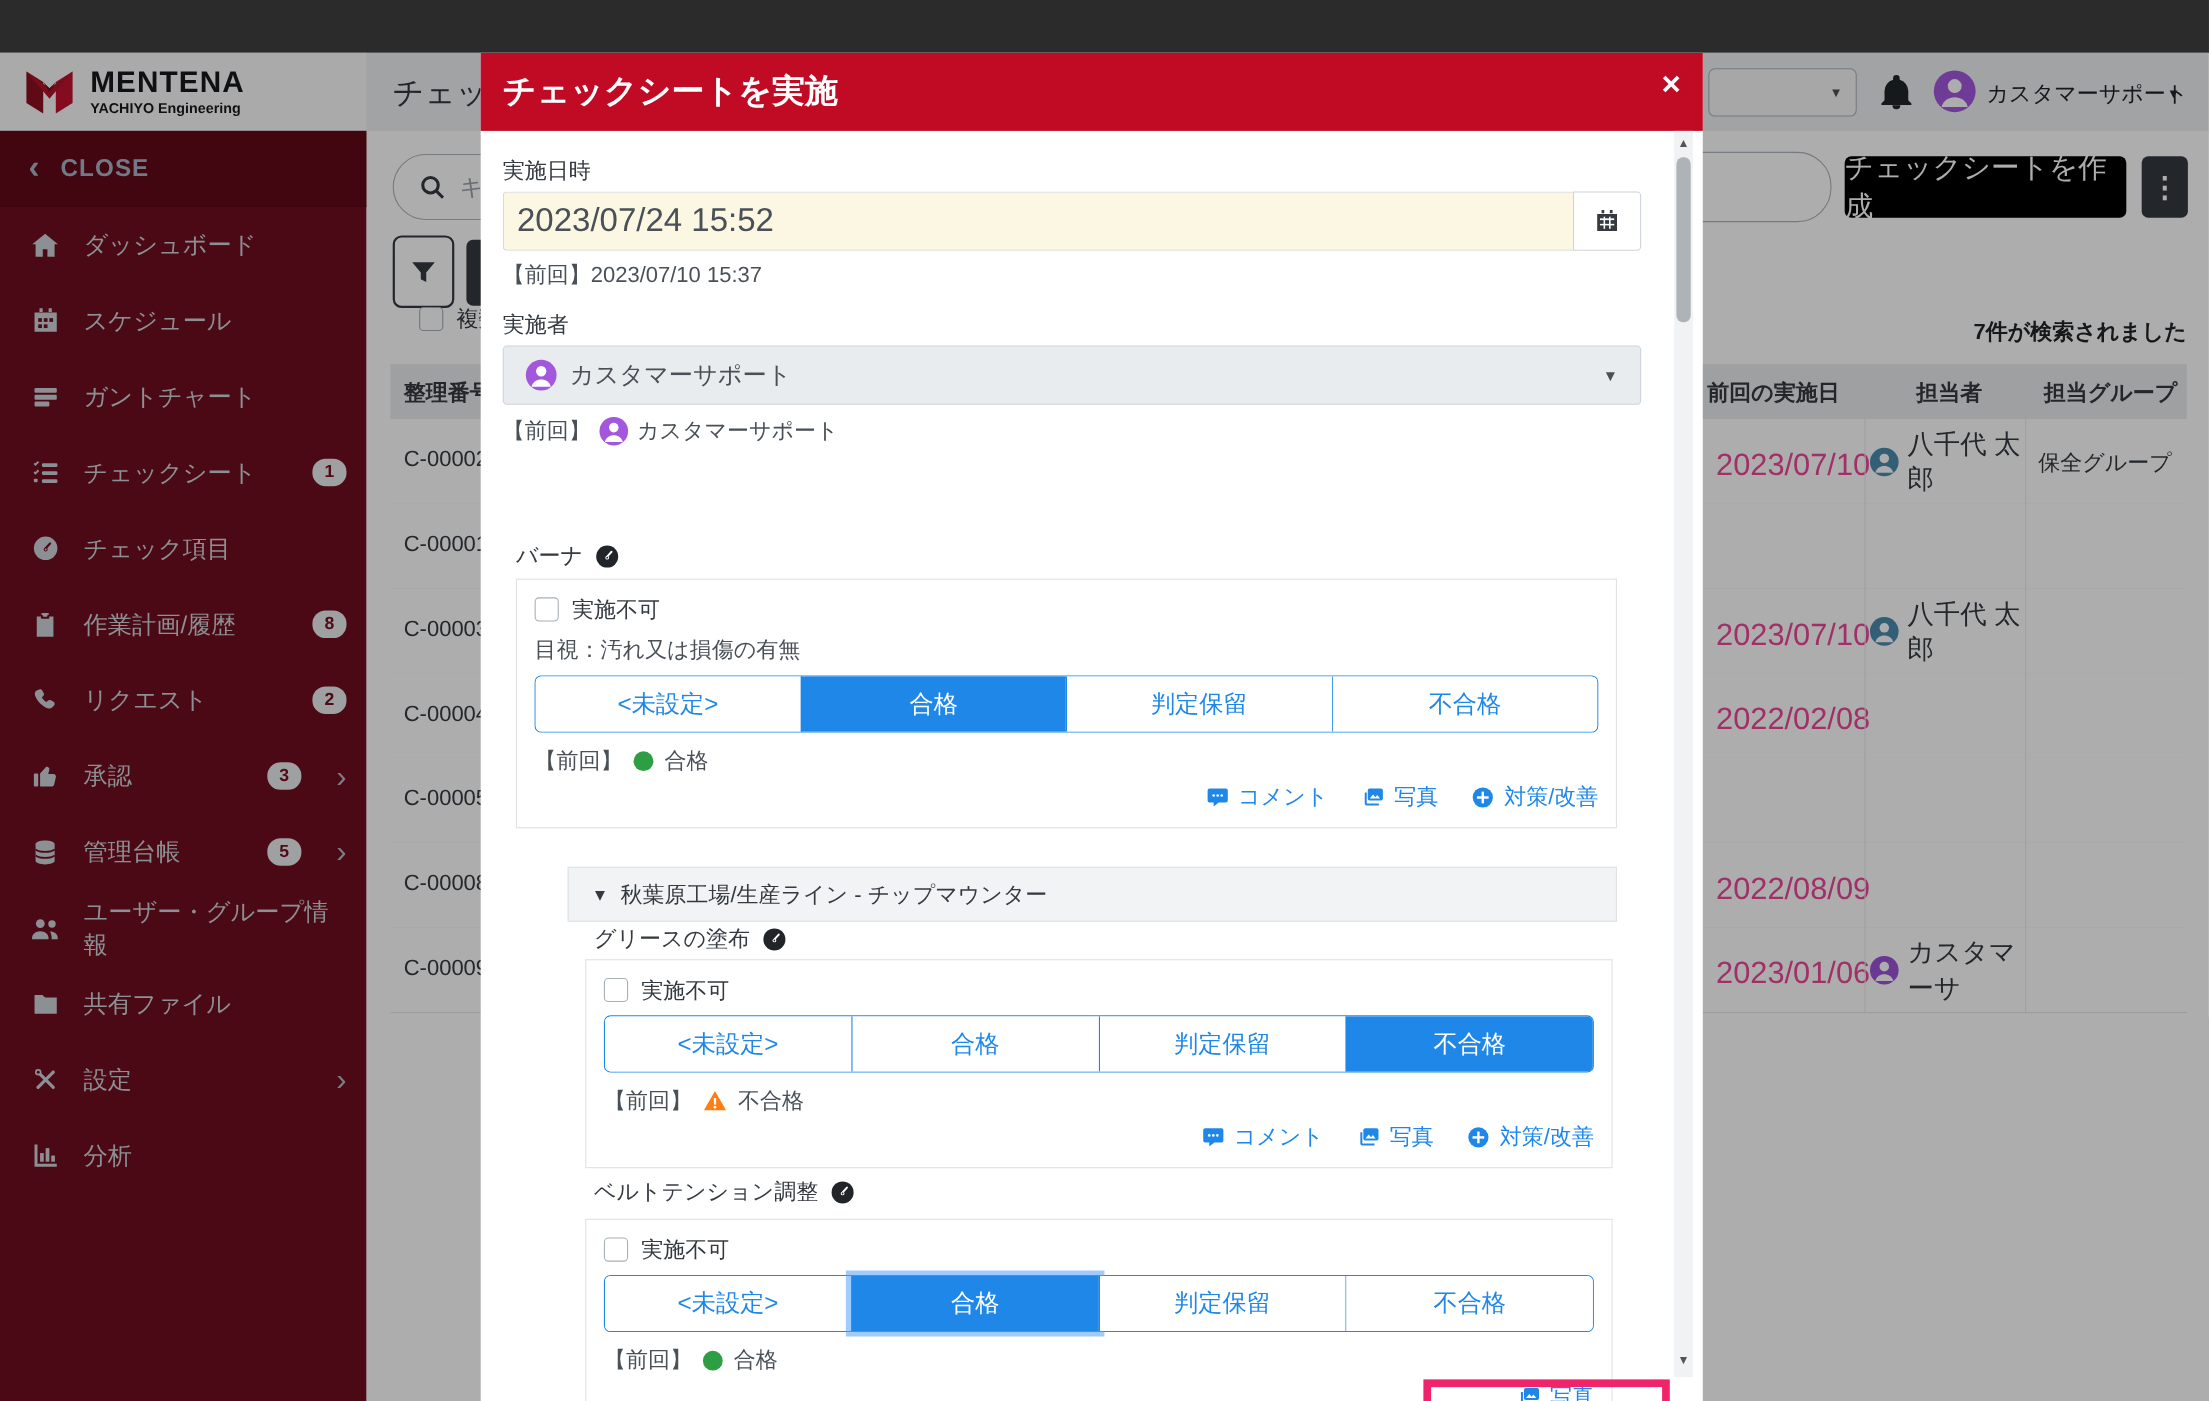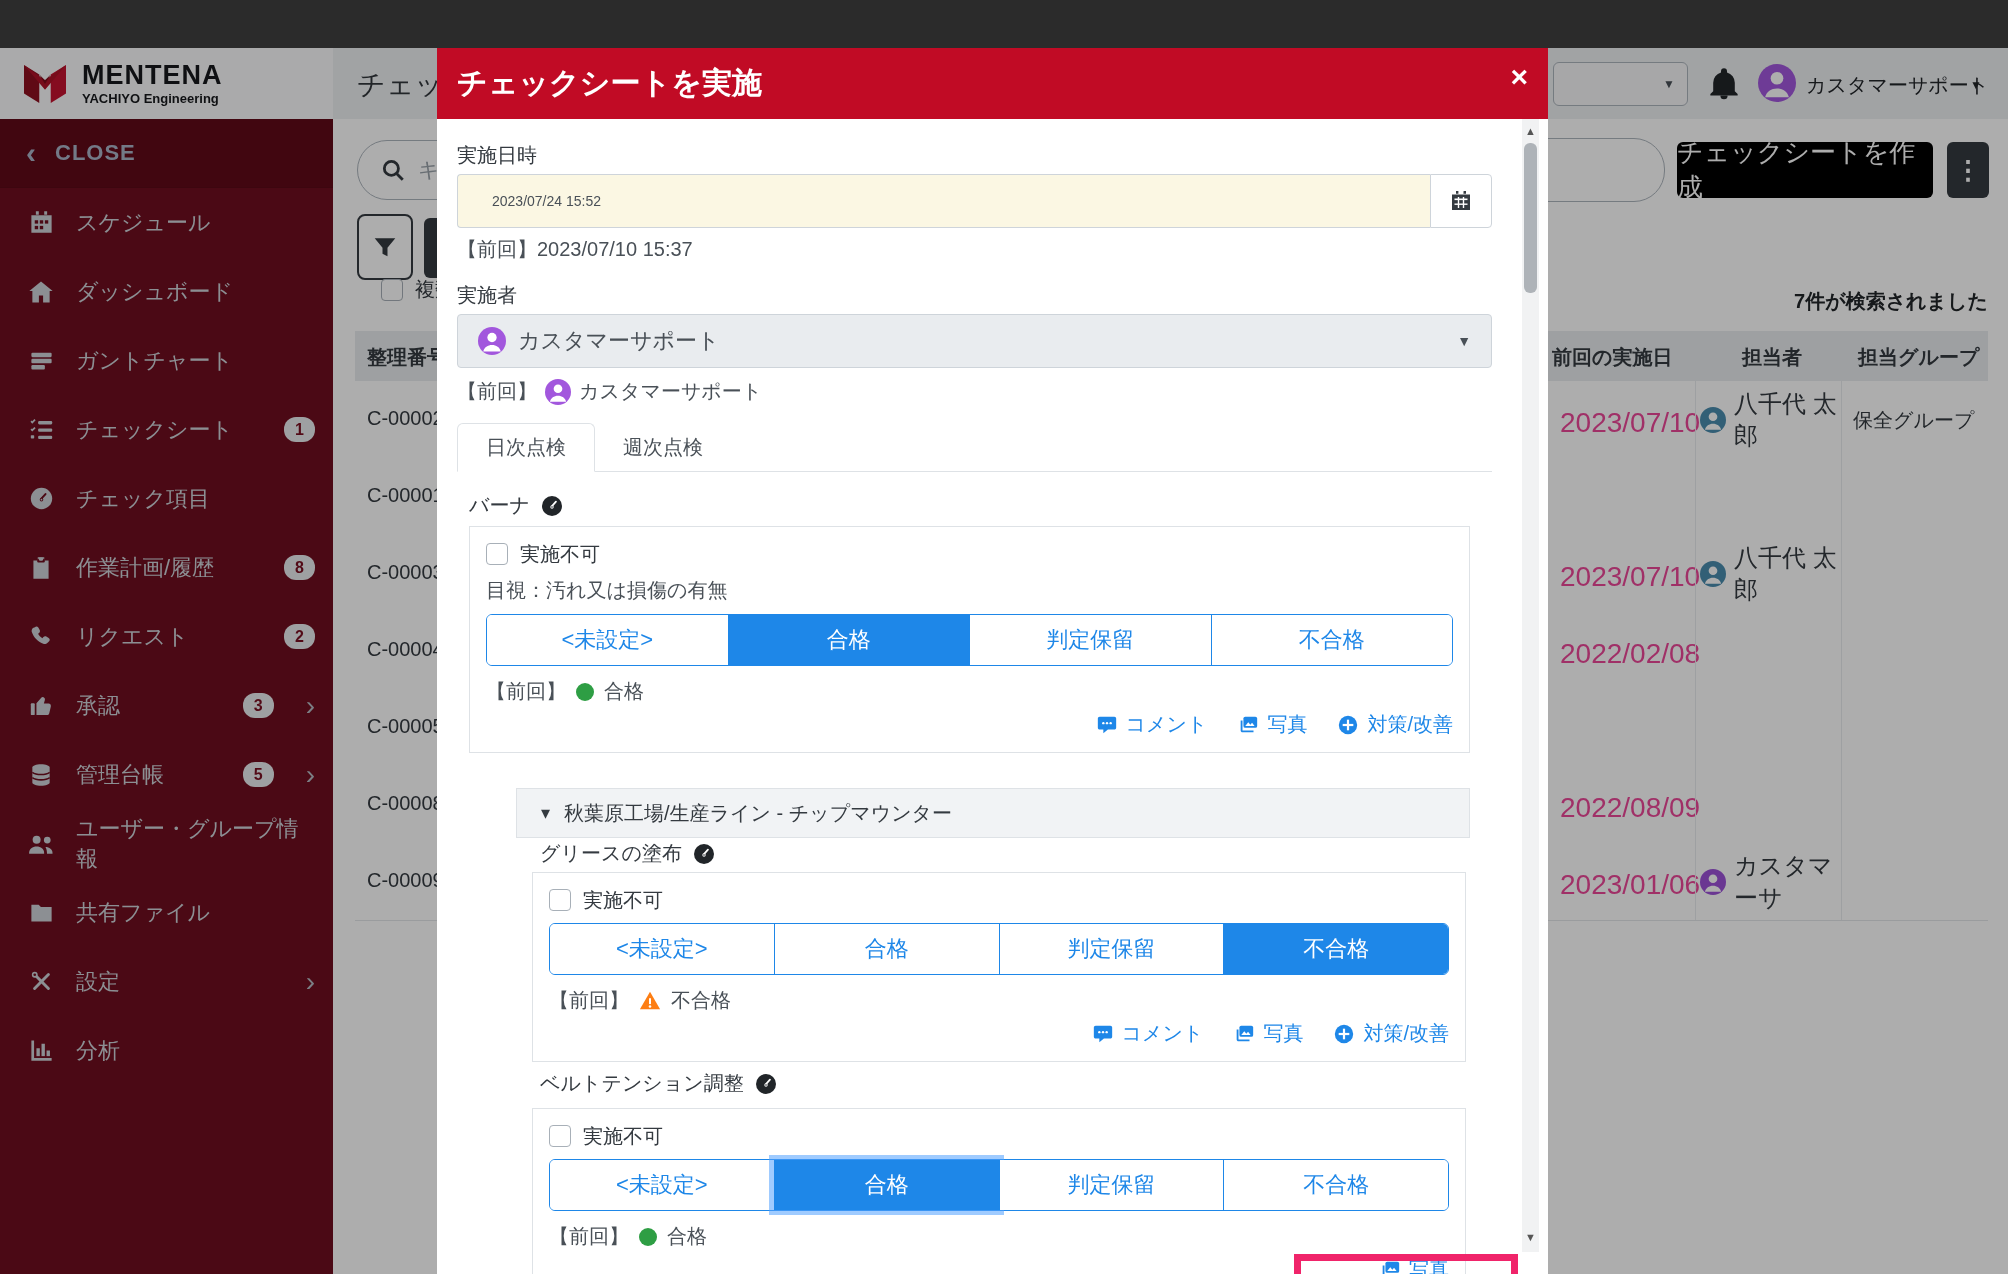--- a/index.html
+++ b/index.html
@@ -57,21 +57,21 @@
   .chev.only{margin-left:auto;}
 
   
   .overlay{left:0;top:0;width:2008px;height:1274px;background:rgba(0,0,0,0.32);z-index:10;}
   .modal{left:437px;top:0;width:1111px;height:1268px;background:#fff;z-index:20;}
   .mhead{left:0;top:0;width:1111px;height:71px;background:#c10b25;display:flex;align-items:center;}
   .mtitle{color:#fff;font-size:30px;font-weight:700;padding-left:20px;}
   .mclose{position:absolute;right:20px;top:14px;color:#fff;font-size:30px;font-weight:700;line-height:1;}
   .mlabel{font-size:20px;color:#343a40;}
   .dategrp{left:20px;top:126px;width:1035px;height:54px;display:flex;}
-  .dateinput{flex:1;background:#fbf7e3;border:1px solid #ced4da;border-right:none;border-radius:4px 0 0 4px;display:flex;align-items:center;padding-left:34px;font-size:14px;color:#495057;box-sizing:border-box;}
+  .dateinput{flex:1;background:#fbf7e3;border:1px solid #ced4da;border-right:none;border-radius:4px 0 0 4px;display:flex;align-items:center;padding-left:12px;font-size:30px;color:#495057;box-sizing:border-box;}
   .calbtn{width:62px;background:#fff;border:1px solid #ced4da;border-radius:0 4px 4px 0;display:flex;align-items:center;justify-content:center;color:#343a40;box-sizing:border-box;}
   .prevline{font-size:20px;color:#495057;display:flex;align-items:center;gap:8px;}
   .mselect{left:20px;top:266px;width:1035px;height:54px;background:#e9ecef;border:1px solid #ced4da;border-radius:4px;display:flex;align-items:center;gap:12px;padding:0 20px;box-sizing:border-box;font-size:22px;color:#495057;}
   .mselect .caret{margin-left:auto;font-size:14px;color:#495057;}
   .avatar-m{width:28px;height:28px;border-radius:50%;background:#a257dd;flex:0 0 28px;overflow:hidden;}
   .avatar-i{width:26px;height:26px;border-radius:50%;background:#a257dd;flex:0 0 26px;overflow:hidden;display:inline-block;vertical-align:-6px;}
   .tabs{left:20px;top:378px;width:1035px;height:46px;border-bottom:1px solid #dee2e6;display:flex;align-items:flex-end;box-sizing:border-box;}
   .tab{font-size:20px;color:#495057;padding:10px 28px;box-sizing:border-box;}
   .tab.active{background:#fff;border:1px solid #dee2e6;border-bottom:1px solid #fff;border-radius:6px 6px 0 0;margin-bottom:-1px;}
   .itemname{font-size:20px;color:#343a40;display:flex;align-items:center;gap:10px;}
@@ -244,38 +244,38 @@
   <div class="vline" style="left:1841px;"></div>
 
   <div class="abs sidebar">
     <div class="closerow">
       <span style="font-size:30px;">‹</span>
       <span>CLOSE</span>
     </div>
     <nav class="nav">
       <div class="navitem">
         <span class="ic">
+            <svg width="28" height="28" viewBox="0 0 24 24" fill="currentColor">
+              <path d="M12 3 2 11.2h2.6V21h5.6v-6h3.6v6h5.6v-9.8H22z"></path>
+            </svg>
+          </span>
+        <span>ダッシュボード</span>
+      </div>
+      <div class="navitem">
+        <span class="ic">
             <svg width="27" height="27" viewBox="0 0 24 24" fill="currentColor">
               <path d="M7 2h2.6v3H7zM14.4 2H17v3h-2.6zM3 5.5h18V21H3z"></path>
               <rect x="6" y="10" width="3" height="3" fill="var(--hole)"></rect>
               <rect x="10.5" y="10" width="3" height="3" fill="var(--hole)"></rect>
               <rect x="15" y="10" width="3" height="3" fill="var(--hole)"></rect>
               <rect x="6" y="15" width="3" height="3" fill="var(--hole)"></rect>
               <rect x="10.5" y="15" width="3" height="3" fill="var(--hole)"></rect>
             </svg>
           </span>
         <span>スケジュール</span>
-      </div>
-      <div class="navitem">
-        <span class="ic">
-            <svg width="28" height="28" viewBox="0 0 24 24" fill="currentColor">
-              <path d="M12 3 2 11.2h2.6V21h5.6v-6h3.6v6h5.6v-9.8H22z"></path>
-            </svg>
-          </span>
-        <span>ダッシュボード</span>
       </div>
       <div class="navitem">
         <span class="ic">
             <svg width="27" height="27" viewBox="0 0 24 24" fill="currentColor">
               <rect x="3" y="5" width="18" height="4" rx="1"></rect>
               <rect x="3" y="10.5" width="18" height="4" rx="1"></rect>
               <rect x="3" y="16" width="12" height="4" rx="1"></rect>
             </svg>
           </span>
         <span>ガントチャート</span>
@@ -432,24 +432,20 @@
       <span>【前回】</span>
       <span class="avatar-i">
           <svg width="26" height="26" viewBox="0 0 24 24">
             <circle cx="12" cy="9" r="4" fill="#fff"></circle>
             <path d="M4.5 21c.8-3.6 3.9-5.6 7.5-5.6s6.7 2 7.5 5.6z" fill="#fff"></path>
           </svg>
         </span>
       <span>カスタマーサポート</span>
     </div>
 
-    <div class="abs tabs">
-      <span class="tab active">日次点検</span>
-      <span class="tab">週次点検</span>
-    </div>
 
     <div class="abs itemname" style="left:32px;top:444px;">
       <span>バーナ</span>
       <span class="gauge">
           <svg width="24" height="24" viewBox="0 0 24 24" fill="#212529">
             <circle cx="12" cy="12" r="10"></circle>
             <rect x="11.1" y="5.2" width="1.8" height="7.4" rx="0.9" fill="#fff" transform="rotate(42 12 12)"></rect>
             <circle cx="12" cy="13" r="1.7" fill="#fff"></circle>
             <circle cx="12" cy="13" r="0.8" fill="#212529"></circle>
           </svg>

